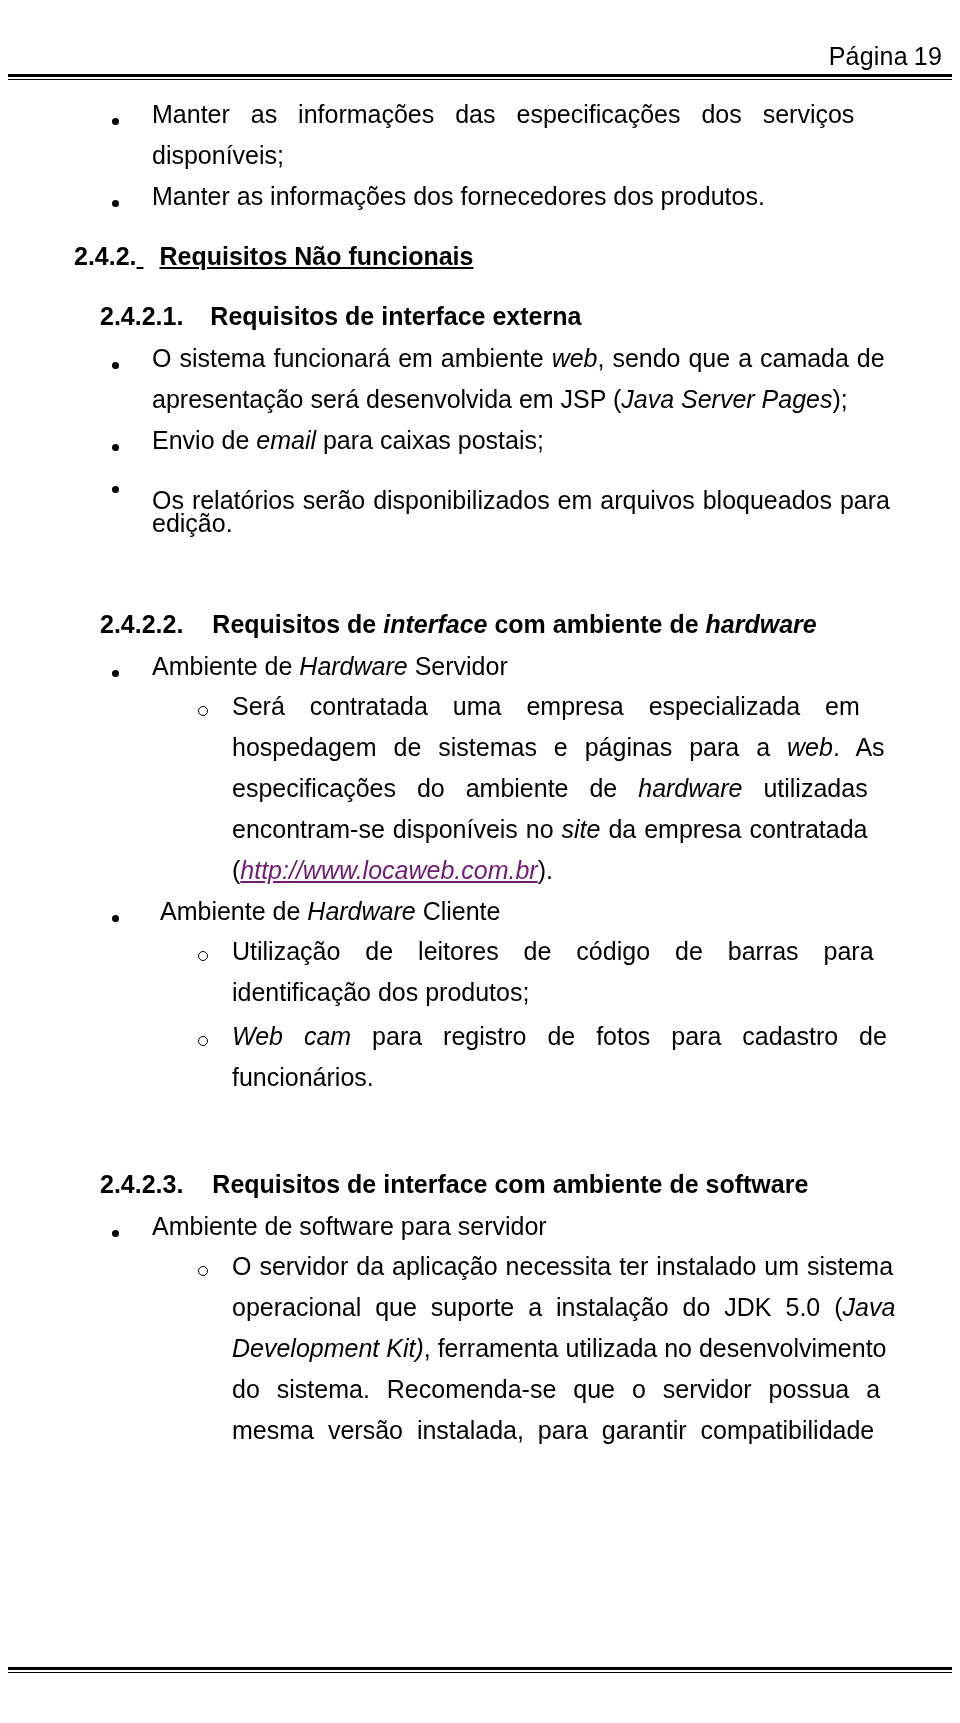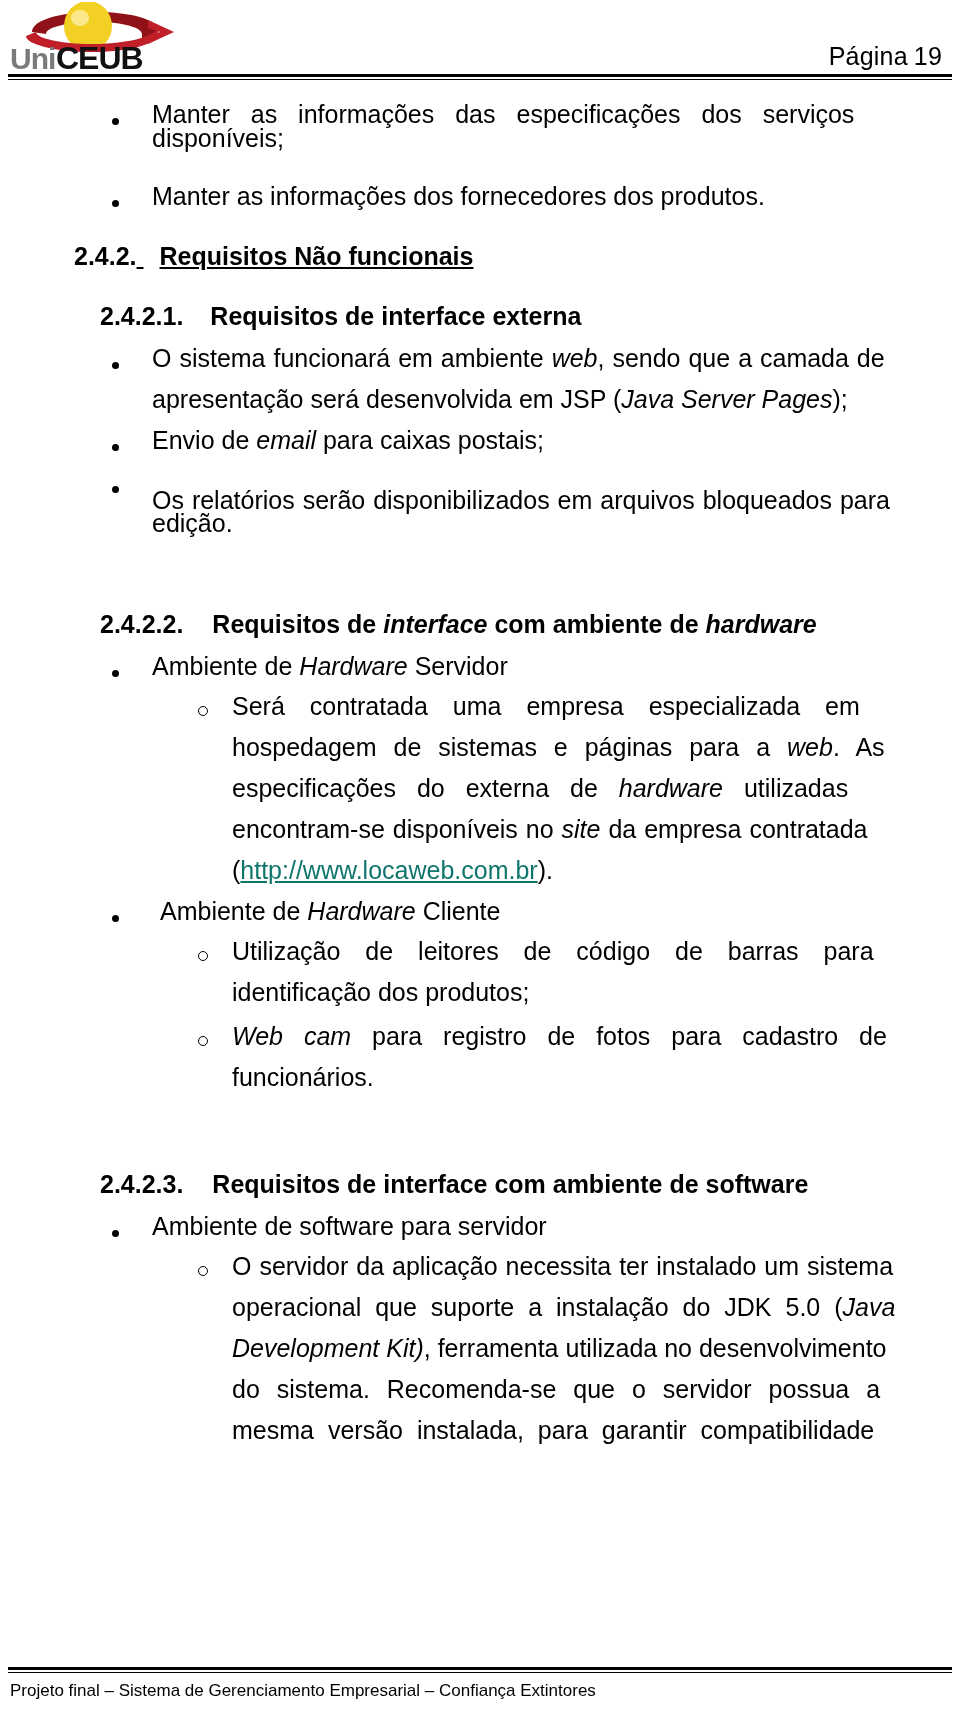--- a/index.html
+++ b/index.html
@@ -104,22 +104,23 @@
     font-weight: bold;
     line-height: 41px;
     white-space: nowrap;
     color: #000;
   }
   .heading .num { display: inline-block; }
 
   i, .it { }
 
   .link {
-    color: #0f766e;
+    color: #701a75;
     text-decoration: underline;
+    font-style: italic;
   }
 
   .dot {
     display: inline-block;
     width: 7px;
     height: 7px;
     background: #000;
     border-radius: 50%;
     vertical-align: middle;
     position: relative;
@@ -143,50 +144,34 @@
   .ws7 { word-spacing: 7px; }
   .ws10 { word-spacing: 10px; }
   .ws14 { word-spacing: 14px; }
   .ws18 { word-spacing: 18px; }
 </style>
 </head>
 <body>
 
 <div class="page-header">
 
-  <div class="logo">
-    <svg width="200" height="70" viewBox="0 0 200 70" xmlns="http://www.w3.org/2000/svg">
-
-      <path d="M24,30 C24,18 52,10 88,10 C124,10 150,18 150,28 C150,34 143,38 134,40 L134,32 C134,26 116,20 88,20 C60,20 38,25 38,32 Z" fill="#8f1218"></path>
-
-      <ellipse cx="80" cy="24" rx="24" ry="25" fill="#f2d024"></ellipse>
-      <ellipse cx="72" cy="16" rx="9" ry="8" fill="#fbe98c"></ellipse>
-
-      <path d="M18,34 C18,42 46,50 84,50 C118,50 146,43 150,34 L150,26 C146,35 118,42 84,42 C52,42 28,36 28,30 Z" fill="#c01f2a"></path>
-
-      <path d="M140,18 L166,30 L140,42 L140,34 L152,30 L140,26 Z" fill="#c01f2a"></path>
-
-      <text x="2" y="67" font-family="'Liberation Sans', sans-serif" font-size="30" font-weight="bold" fill="#7a7a7a" letter-spacing="-1">Uni</text>
-      <text x="48" y="67" font-family="'Liberation Sans', sans-serif" font-size="32" font-weight="bold" fill="#111111" letter-spacing="-1">CEUB</text>
-    </svg>
-  </div>
 
   <div class="header-page-label">
     <span>Página</span><span class="num">19</span>
   </div>
 
   <div class="header-rule"></div>
 </div>
 
 <div class="content">
 
   <div>
     <span class="ln" style="left:112px; top:14px;"><span class="dot"></span></span>
     <span class="ln ws14" style="left:152px; top:6px;">Manter as informações das especificações dos serviços</span>
-    <span class="ln" style="left:152px; top:30px;">disponíveis;</span>
+    <span class="ln" style="left:152px; top:47px;">disponíveis;</span>
   </div>
 
   <div>
     <span class="ln" style="left:112px; top:96px;"><span class="dot"></span></span>
     <span class="ln" style="left:152px; top:88px;">Manter as informações dos fornecedores dos produtos.</span>
   </div>
 
   <div class="heading" style="left:74px; top:148px;text-decoration:underline;">
     <span class="num">2.4.2.</span>
     <span style="display:inline-block;width:16px"></span><span>Requisitos Não funcionais</span>
@@ -221,21 +206,21 @@
 
   <div>
     <span class="ln" style="left:112px; top:566px;"><span class="dot"></span></span>
     <span class="ln" style="left:152px; top:558px;"><span>Ambiente de </span><i>Hardware</i><span> Servidor</span></span>
   </div>
 
   <div>
     <span class="ln" style="left:198px; top:604px;"><span class="ring"></span></span>
     <span class="ln ws18" style="left:232px; top:598px;">Será contratada uma empresa especializada em</span>
     <span class="ln ws10" style="left:232px; top:639px;"><span>hospedagem de sistemas e páginas para a </span><i>web</i><span>. As</span></span>
-    <span class="ln ws14" style="left:232px; top:680px;"><span>especificações do externa de </span><i>hardware</i><span> utilizadas</span></span>
+    <span class="ln ws14" style="left:232px; top:680px;"><span>especificações do ambiente de </span><i>hardware</i><span> utilizadas</span></span>
     <span class="ln ws1" style="left:232px; top:721px;"><span>encontram-se disponíveis no </span><i>site</i><span> da empresa contratada</span></span>
     <span class="ln" style="left:232px; top:762px;"><span>(</span><span class="link">http://www.locaweb.com.br</span><span>).</span></span>
   </div>
 
   <div>
     <span class="ln" style="left:112px; top:811px;"><span class="dot"></span></span>
     <span class="ln" style="left:160px; top:803px;"><span>Ambiente de </span><i>Hardware</i><span> Cliente</span></span>
   </div>
 
   <div>
@@ -266,14 +251,13 @@
     <span class="ln ws7" style="left:232px; top:1199px;"><span>operacional que suporte a instalação do JDK 5.0 (</span><i>Java</i></span>
     <span class="ln" style="left:232px; top:1240px;"><i>Development Kit)</i><span>, ferramenta utilizada no desenvolvimento</span></span>
     <span class="ln ws10" style="left:232px; top:1281px;">do sistema. Recomenda-se que o servidor possua a</span>
     <span class="ln ws7" style="left:232px; top:1322px;">mesma versão instalada, para garantir compatibilidade</span>
   </div>
 
 </div>
 
 <div class="page-footer">
   <div class="footer-rule"></div>
-  <div class="footer-text">Projeto final – Sistema de Gerenciamento Empresarial – Confiança Extintores</div>
 </div>
 
 </body></html>

